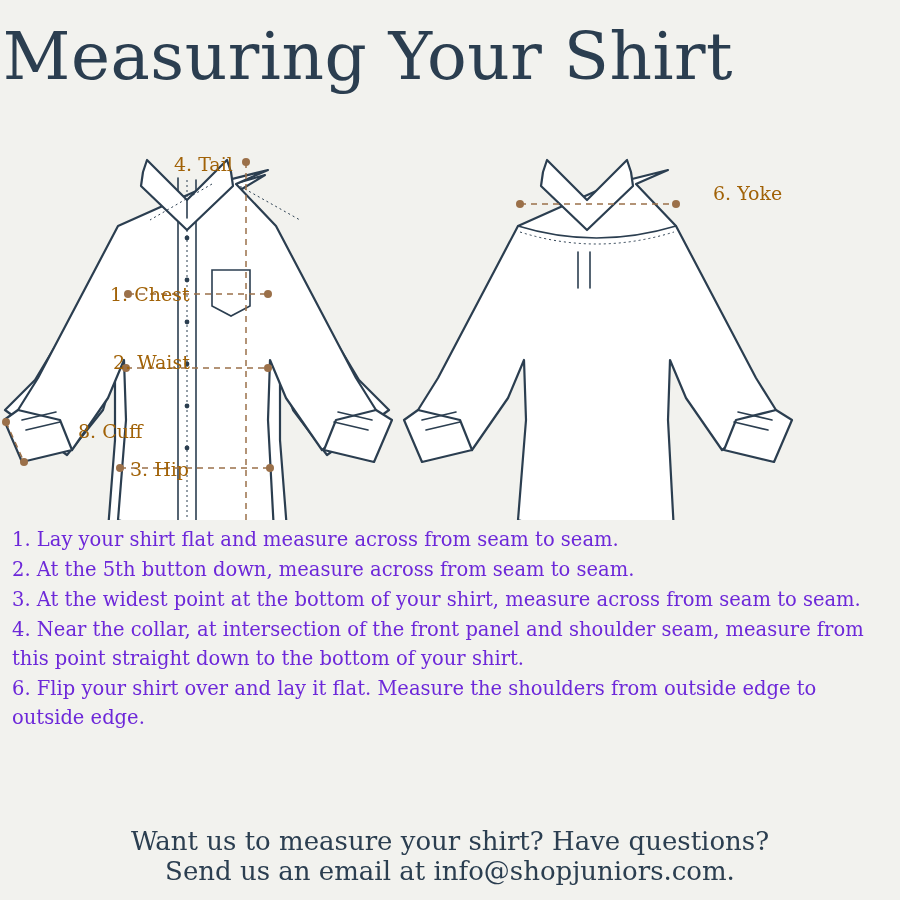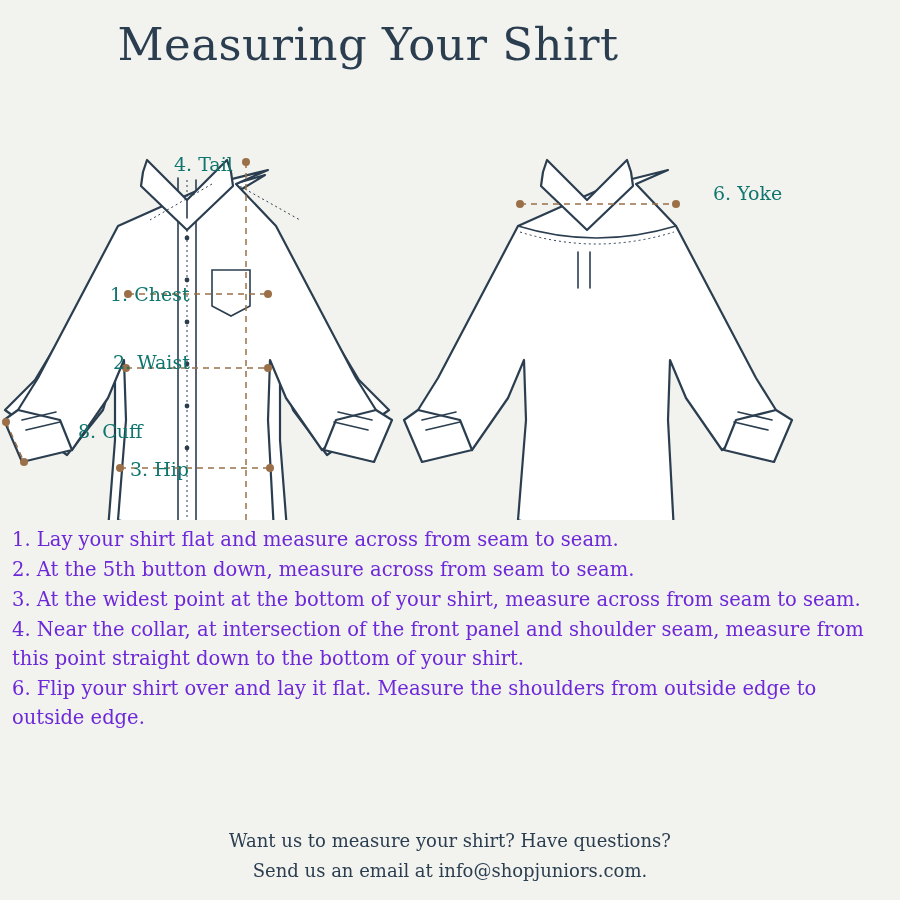--- a/index.html
+++ b/index.html
@@ -23,21 +23,21 @@
 
   
   .title {
     position: absolute;
     top: 18px;
     left: 0;
     width: 736px;
     text-align: center;
     font-family: "DejaVu Serif", "Liberation Serif", serif;
     font-weight: 400;
-    font-size: 45px;
+    font-size: 66px;
     letter-spacing: 0.5px;
     color: #2b3e50;
     white-space: nowrap;
   }
 
   
   .diagram {
     position: absolute;
     top: 120px;
     left: 0;
@@ -45,21 +45,21 @@
     height: 400px;
   }
   .diagram svg {
     display: block;
   }
 
   .calloutlbl {
     position: absolute;
     font-family: "DejaVu Serif", "Liberation Serif", serif;
     font-size: 19px;
-    color: #0f766e;
+    color: #a16207;
     white-space: nowrap;
   }
   .lbl-tail  { left: 174px; top: 33px; }
   .lbl-chest { left: 110px; top: 163px; }
   .lbl-waist { left: 113px; top: 231px; }
   .lbl-cuff  { left: 78px;  top: 300px; }
   .lbl-hip   { left: 130px; top: 338px; }
   .lbl-yoke  { left: 713px; top: 62px; }
 
   
@@ -78,21 +78,21 @@
   }
 
   
   .footer {
     position: absolute;
     top: 826px;
     left: 0;
     width: 900px;
     text-align: center;
     font-family: "DejaVu Serif", "Liberation Serif", serif;
-    font-size: 18px;
+    font-size: 26px;
     line-height: 30px;
     color: #2b3e50;
   }
   .footer div { white-space: nowrap; }
 </style>
 </head>
 <body>
 
 <div class="page">
 

